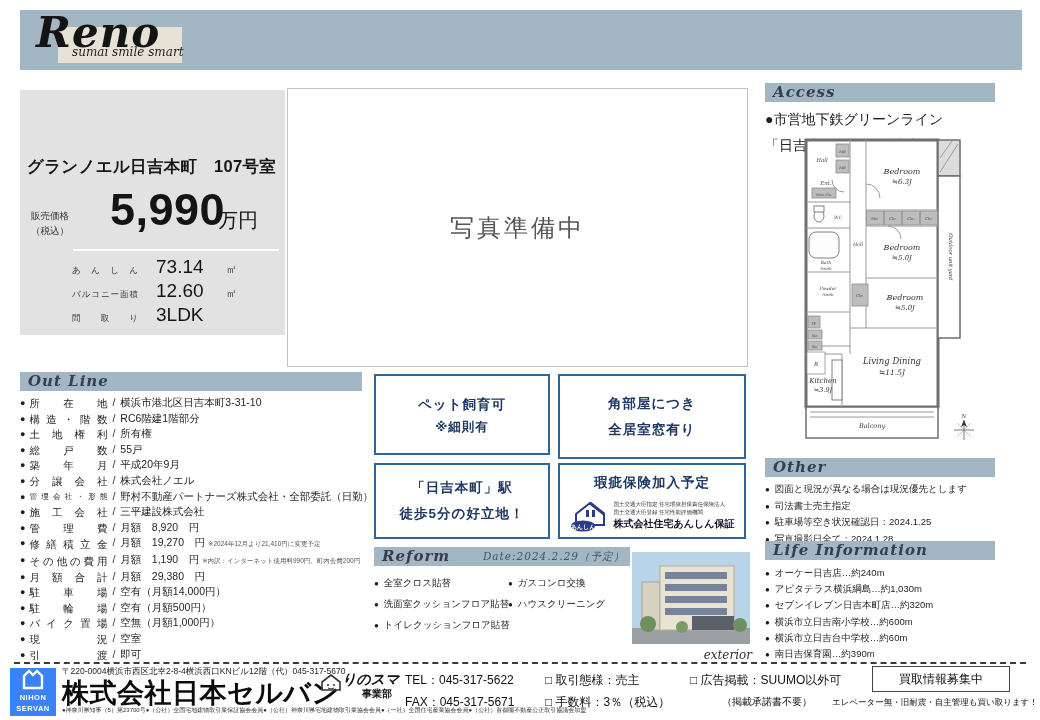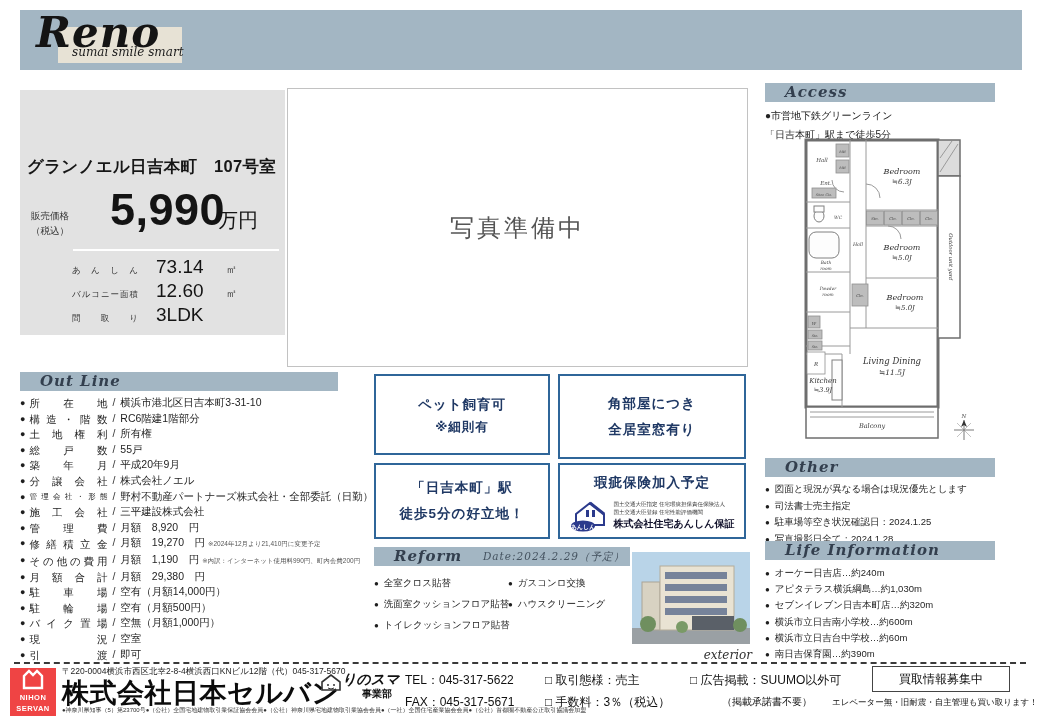--- a/index.html
+++ b/index.html
@@ -9,21 +9,21 @@
   
   .banner{position:absolute;left:20px;top:10px;width:1002px;height:60px;background:#a3b6c3;}
   .logo-bg{position:absolute;left:38px;top:17px;width:124px;height:36px;background:#e7e2d5;}
   .logo-text{position:absolute;left:16px;top:-2px;font-family:"DejaVu Serif",serif;font-style:italic;
              font-weight:bold;font-size:42px;color:#141414;letter-spacing:1px;}
   .logo-tagline{position:absolute;left:52px;top:35px;font-family:"DejaVu Serif",serif;font-style:italic;
                 font-size:12px;color:#1c1c1c;}
 
   
   .sec-header{background:#a3b6c3;color:#333f4e;font-family:"DejaVu Serif",serif;font-style:italic;
-              font-weight:bold;font-size:15px;line-height:19px;height:19px;padding-left:20px;
+              font-weight:bold;font-size:15px;line-height:19px;height:19px;padding-left:8px;
               letter-spacing:1px;box-sizing:border-box;}
 
   
   .left-panel{position:absolute;left:20px;top:90px;width:265px;height:245px;background:#e2e2e2;}
   .prop-title{position:absolute;left:7px;top:66px;font-size:16.5px;font-weight:bold;color:#161616;letter-spacing:0.3px;}
   .price-label{position:absolute;left:11px;top:118px;font-size:9.5px;color:#333;line-height:1.6;}
   .price-value{position:absolute;left:90px;top:94px;font-size:45px;font-weight:bold;color:#141414;letter-spacing:0.5px;}
   .price-unit{position:absolute;left:198px;top:117px;font-size:20px;color:#141414;}
   .price-underline{position:absolute;left:53px;top:159px;width:206px;height:2px;background:#ffffff;}
   .spec-row{position:absolute;left:52px;white-space:nowrap;}
@@ -34,30 +34,30 @@
   .spec-unit{display:inline-block;margin-left:8px;font-size:11px;color:#333;}
 
   
   .photo-box{position:absolute;left:287px;top:88px;width:459px;height:277px;background:#fff;
              border:1px solid #c2c2c2;display:flex;align-items:center;justify-content:center;}
   .photo-box span{font-size:24px;color:#555;letter-spacing:3px;}
 
   
   .access{position:absolute;left:765px;top:83px;width:230px;}
   .access .sec-header{margin-bottom:5px;}
-  .access-line{font-size:10px;color:#222;line-height:1.85;}
+  .access-line{font-size:14px;color:#222;line-height:1.85;}
 
   
   .floorplan{position:absolute;left:792px;top:124px;}
   .fp-room{font-family:"DejaVu Serif",serif;font-style:italic;fill:#333;}
   .fp-sm{font-family:"DejaVu Serif",serif;font-style:italic;fill:#444;}
 
   
   .outline{position:absolute;left:20px;top:372px;width:346px;}
-  .outline .sec-header{width:318px;margin-bottom:4px;}
+  .outline .sec-header{width:342px;margin-bottom:4px;}
   .ol-row{font-size:10.5px;color:#1e1e1e;line-height:14.6px;white-space:nowrap;}
   .ol-bullet{font-size:9px;margin-right:4px;}
   .ol-label{display:inline-block;width:78px;text-align:justify;text-align-last:justify;vertical-align:bottom;}
   .ol-label.sm{font-size:7.5px;}
   .ol-sep{margin:0 5px;color:#333;}
   .ol-note{font-size:6.5px;color:#555;margin-left:3px;}
 
   
   .feat{position:absolute;border:2px solid #2f6699;background:#fff;display:flex;flex-direction:column;
         align-items:center;justify-content:center;color:#1f3864;font-weight:bold;box-sizing:border-box;}
@@ -90,21 +90,21 @@
   
   .other{position:absolute;left:765px;top:458px;width:230px;}
   .other .sec-header{margin-bottom:4px;}
   .oth-item{font-size:9.5px;color:#1e1e1e;line-height:15.5px;white-space:nowrap;}
   .life{position:absolute;left:765px;top:541px;width:230px;}
   .life .sec-header{margin-bottom:5px;}
   .life .oth-item{line-height:15.2px;}
 
   
   .footerline{position:absolute;left:14px;top:662px;width:1012px;border-top:2.5px dashed #3a3a3a;}
-  .servan-logo{position:absolute;left:10px;top:668px;width:46px;height:48px;background:#ef4444;
+  .servan-logo{position:absolute;left:10px;top:668px;width:46px;height:48px;background:#3b82f6;
                color:#fff;text-align:center;font-size:7.5px;font-weight:bold;line-height:1.25;}
   .servan-logo .txt{margin-top:1px;letter-spacing:0.5px;}
   .addr{position:absolute;left:62px;top:666px;font-size:8.5px;color:#1e1e1e;white-space:nowrap;}
   .company{position:absolute;left:62px;top:675px;font-size:27px;font-weight:bold;color:#0b0b0b;letter-spacing:0.5px;}
   .division{position:absolute;left:328px;top:672px;width:80px;}
   .division .d1{font-size:14px;font-weight:bold;color:#111;font-style:italic;margin-left:14px;line-height:1.1;}
   .division .d2{font-size:10px;font-weight:bold;color:#111;margin-left:34px;}
   .license{position:absolute;left:62px;top:706px;font-size:6px;color:#333;white-space:nowrap;}
   .telfax{position:absolute;left:405px;top:669px;font-size:12px;color:#101010;line-height:22px;white-space:nowrap;}
   .checks1{position:absolute;left:545px;top:669px;font-size:12px;color:#101010;line-height:22px;white-space:nowrap;}

